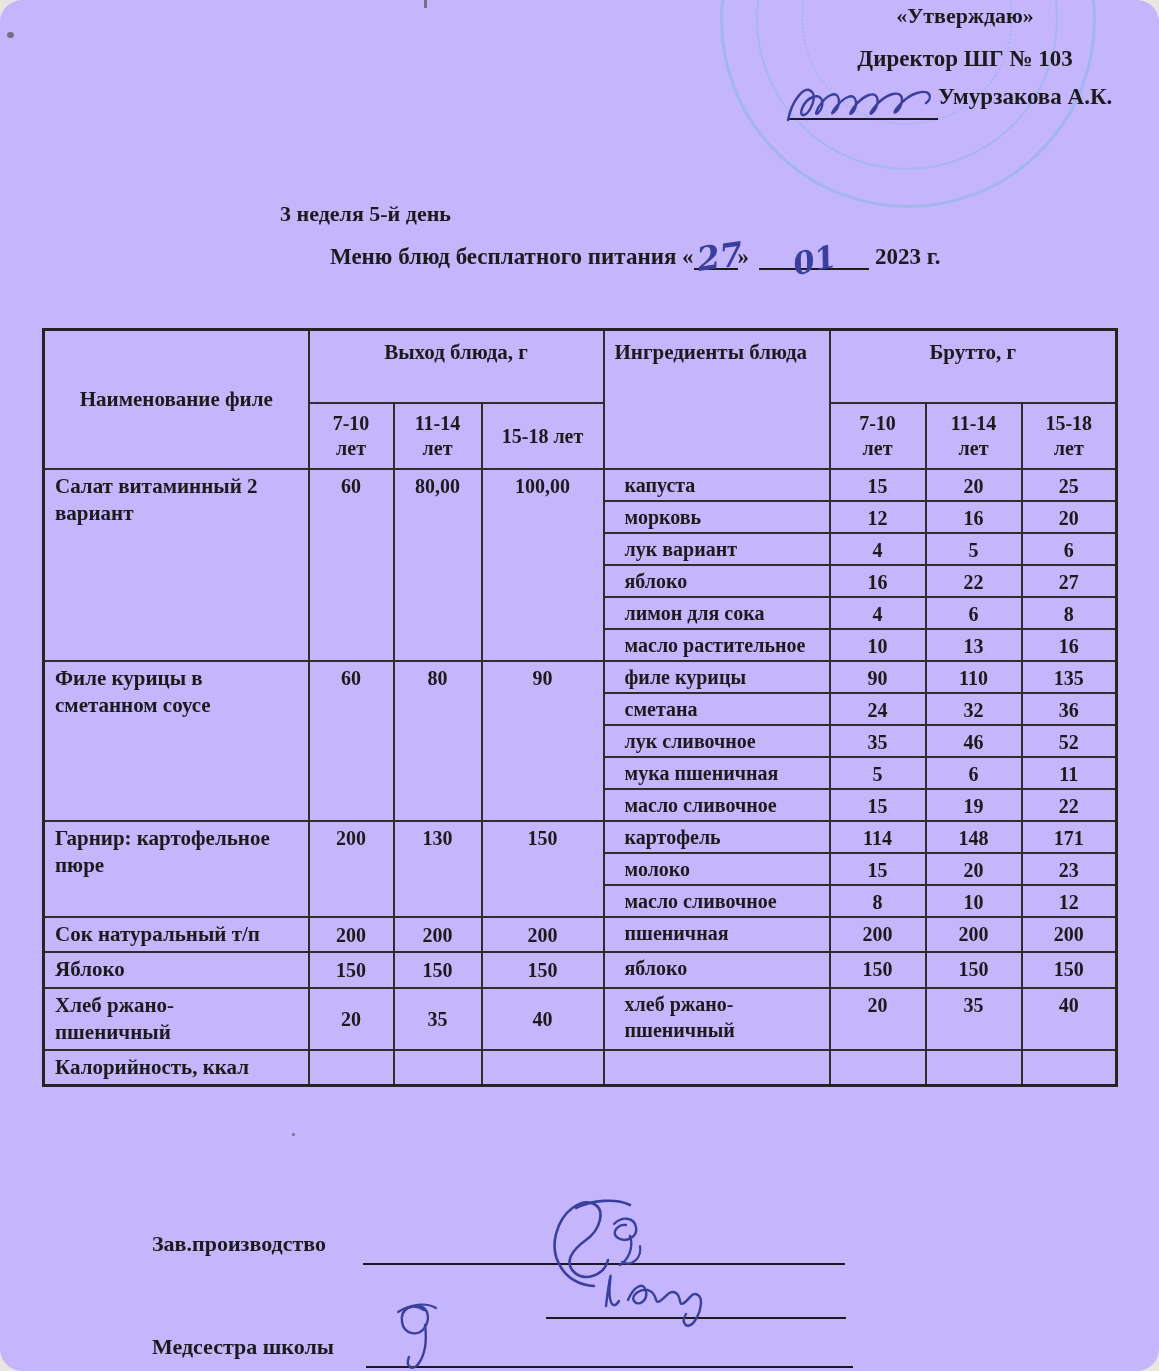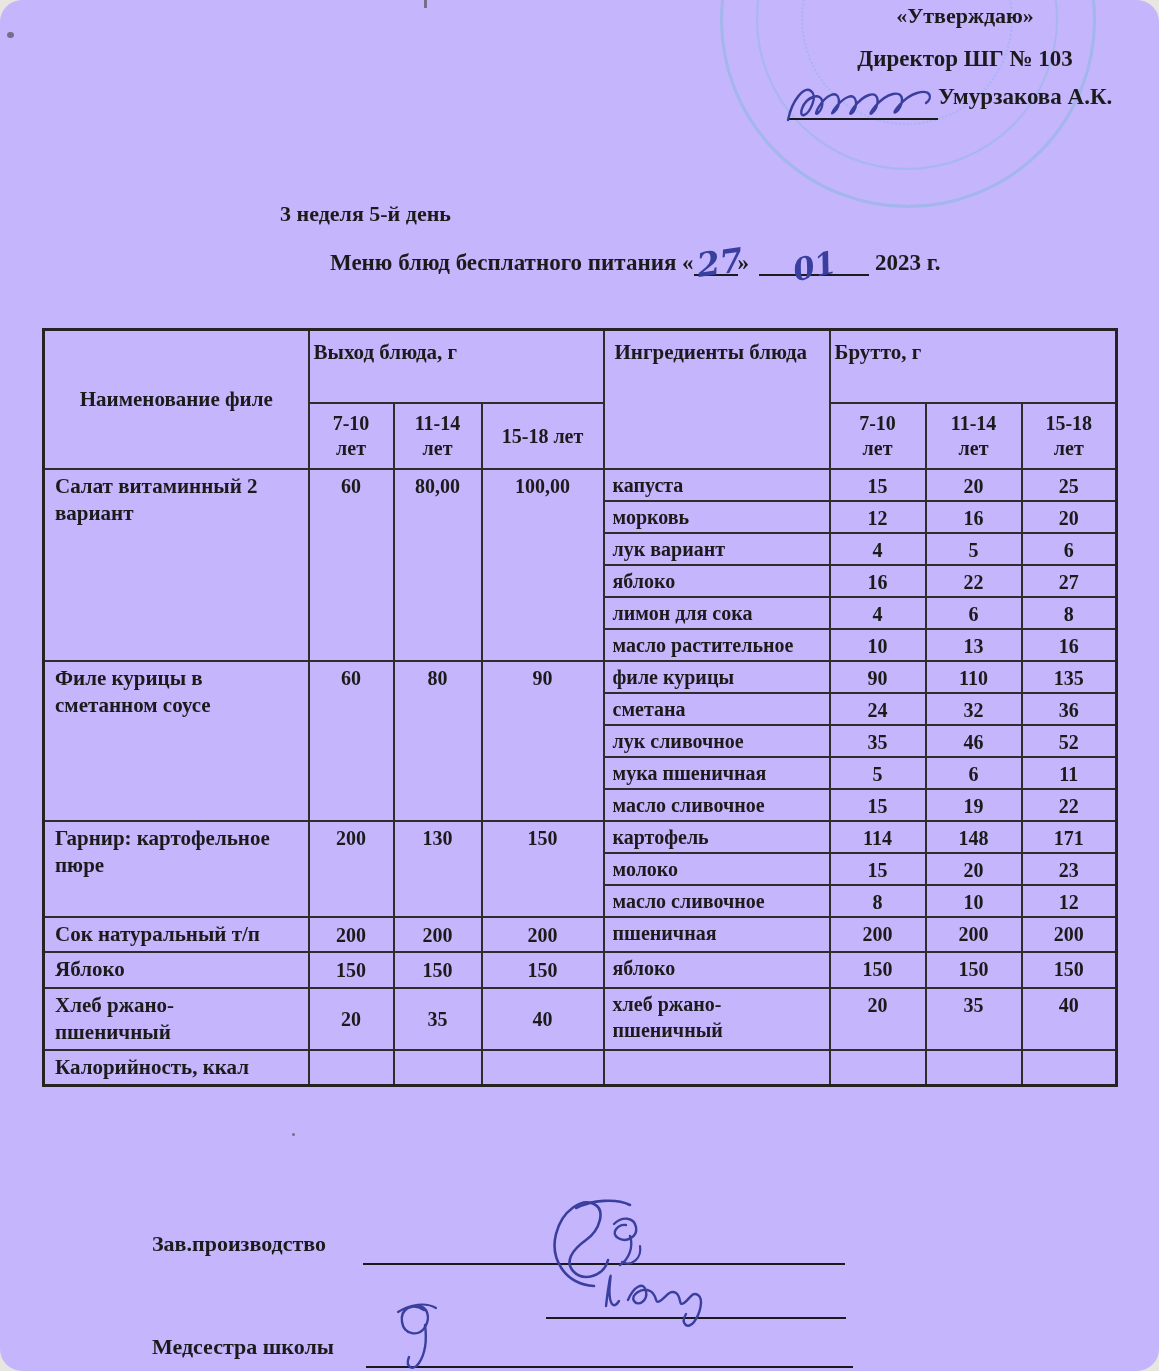--- a/index.html
+++ b/index.html
@@ -24,45 +24,45 @@
   .director-name{position:absolute;left:158px;top:4px;font-size:23px;font-weight:700;white-space:nowrap;}
   
   .stamp{position:absolute;left:0;top:0;width:1159px;height:400px;pointer-events:none;}
   .stamp .c{position:absolute;border-radius:50%;filter:blur(0.6px);}
   .stamp .c1{left:720px;top:-168px;width:370px;height:370px;border:3px solid rgba(130,185,220,.50);}
   .stamp .c2{left:756px;top:-132px;width:298px;height:298px;border:2px solid rgba(130,185,220,.42);}
   .stamp .c3{left:801px;top:-87px;width:208px;height:208px;border:2px dotted rgba(125,180,215,.35);}
   
   .week-title{position:absolute;left:280px;top:201px;width:710px;
     font-size:22px;font-weight:700;}
-  .menu-line{position:absolute;left:330px;top:246px;font-size:23px;font-weight:700;white-space:nowrap;text-align:right;}
+  .menu-line{position:absolute;left:330px;top:240px;font-size:23px;font-weight:700;white-space:nowrap;text-align:right;}
   .blank{display:inline-block;border-bottom:2px solid #1c1c1c;position:relative;vertical-align:-6px;}
   .blank.day{width:44px;height:28px;}
   .blank.month{width:110px;height:28px;margin:0 6px 0 10px;}
   .hand{position:absolute;color:#3a3f9e;font-style:italic;font-weight:700;
     font-family:"DejaVu Serif",serif;}
   .hand.day-v{left:3px;bottom:-8px;font-size:33px;transform:rotate(-8deg);}
   .hand.month-v{left:34px;bottom:-10px;font-size:31px;transform:rotate(-12deg);}
   
   .menu-table{position:absolute;left:42px;top:328px;border-collapse:collapse;
     table-layout:fixed;width:1073px;font-weight:700;}
   .menu-table th,.menu-table td{border:2px solid #2e2d2b;padding:1px 4px;
     font-size:20px;font-weight:700;line-height:1.3;}
   .menu-table{border:3px solid #252422;}
   .menu-table thead tr.h1 th{height:62px;}
   .menu-table thead tr.h2 th{height:62px;}
   th.name-h{vertical-align:middle;text-align:center;font-size:21px;}
-  th.out-h,th.br-h{vertical-align:top;text-align:left;font-size:21px;padding-top:8px;}
+  th.out-h,th.br-h{vertical-align:top;text-align:center;font-size:21px;padding-top:8px;}
   th.ing-h{vertical-align:top;text-align:left;font-size:21px;padding:8px 4px 0 10px;}
   th.sub{vertical-align:middle;text-align:center;}
   .agew{display:inline-block;max-width:58px;line-height:1.25;}
   .agen{display:inline-block;line-height:1.25;}
   .menu-table tbody tr{height:31px;}
   td.dish{vertical-align:top;text-align:left;padding:3px 34px 3px 10px;font-size:21px;}
-  td.ing{vertical-align:top;text-align:left;padding:2px 4px 2px 8px;}
+  td.ing{vertical-align:top;text-align:left;padding:2px 4px 2px 20px;}
   td.ing span{display:inline-block;max-width:188px;}
   td.val{text-align:center;vertical-align:top;padding-top:3px;}
   td.val.mid{vertical-align:middle;padding-top:1px;}
   
   .sig-label{position:absolute;font-size:22px;font-weight:700;white-space:nowrap;}
   .sig-line{position:absolute;border-bottom:2px solid #1a1a1a;}
   .sig-svg{position:absolute;}
   
   .speck{position:absolute;background:#4a4a48;border-radius:50%;opacity:.65;}
 </style>

